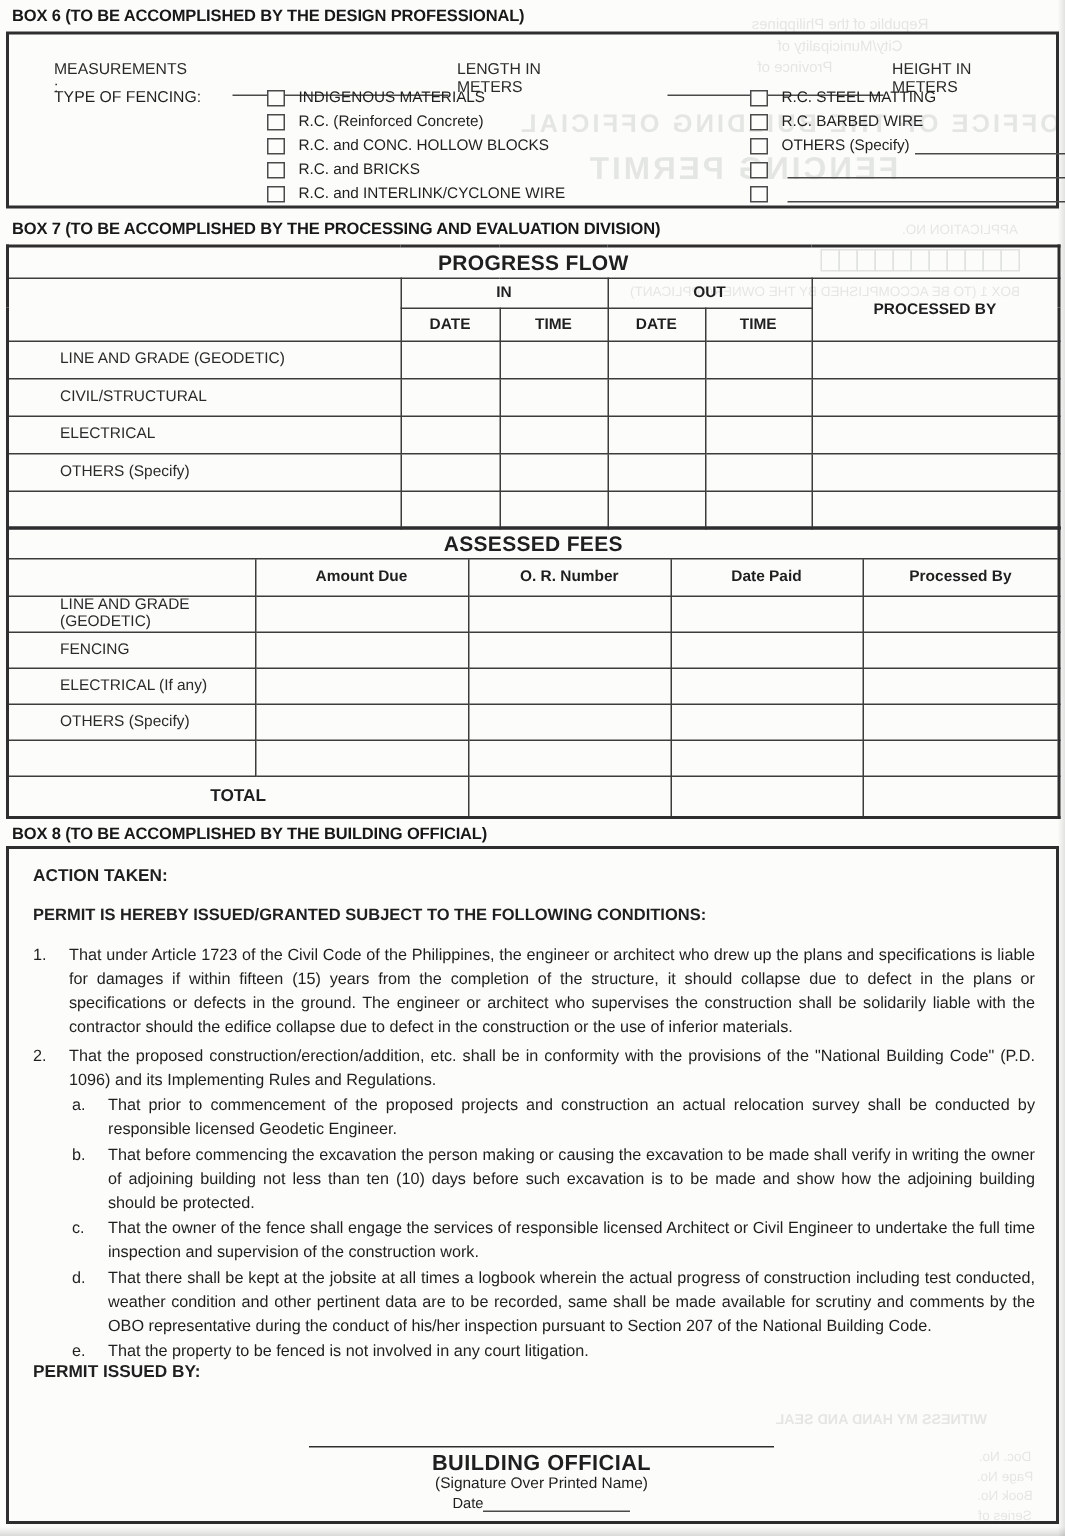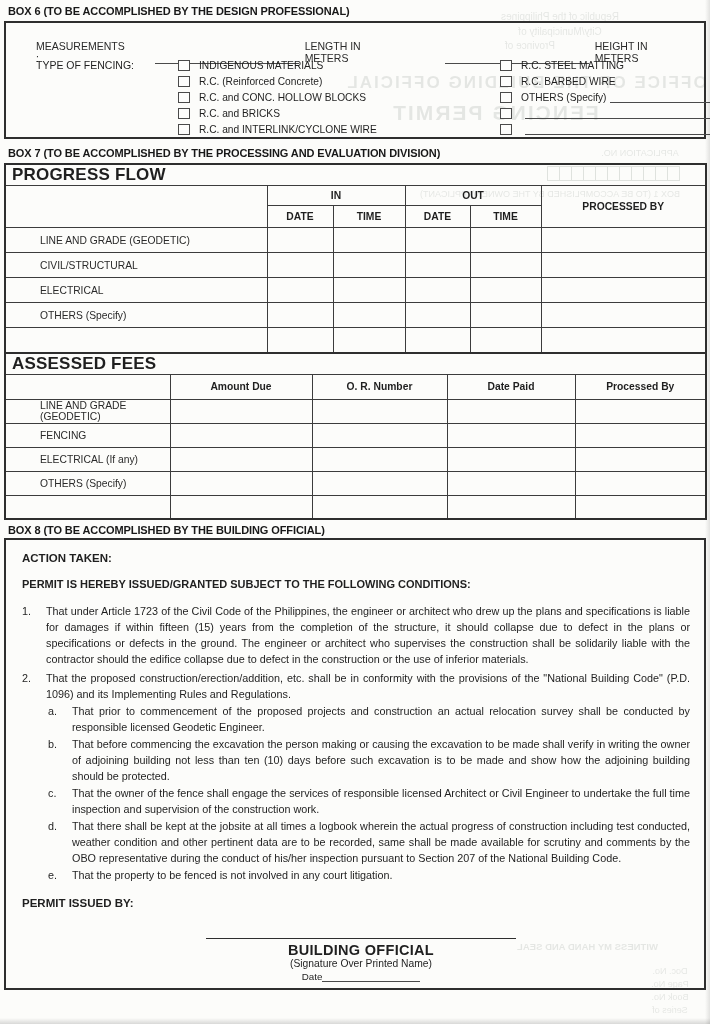--- a/index.html
+++ b/index.html
@@ -38,21 +38,21 @@
   .opt-col.left { left:172px; width:280px; }
   .opt-col.right { left:494px; width:214px;text-align:center; }
   .opt-row { display:flex; align-items:center; height:16px; font-size:10.2px; }
   .cbx { width:12px; height:11px; border:1px solid #4a4a4a; background:#fdfdfc; margin-right:9px; flex:none; }
   .opt-row .fill { flex:1; border-bottom:1px solid #4a4a4a; height:11px; margin-left:4px; }
 
   
   table { width:701px; border-collapse:collapse; table-layout:fixed; border:2px solid #2e2e2e; }
   table + table { margin-top:-2px; }
   td { border:1px solid #3c3c3c; font-size:10.3px; padding:0 6px; vertical-align:middle; overflow:hidden; }
-  td.t-title { font-weight:bold; font-size:17px; height:21px; letter-spacing:0.2px; }
+  td.t-title { text-align:center; font-weight:bold; font-size:14px; height:21px; letter-spacing:0.2px; }
   td.t-head { text-align:center; font-weight:bold; }
   td.row-label { color:#2a2a2a;padding-left:34px; }
   .pf-in-out { height:20px; }
   .pf-datetime { height:22px; }
   .pf-row td { height:25px; }
   .af-head td { height:25px; }
   .af-row td { height:24px; }
   .af-total td { height:28px; }
   .t-total { text-align:center; font-weight:bold; font-size:11.5px; }
 
@@ -60,21 +60,21 @@
   .box8 { position:relative; border:2px solid #2e2e2e; height:452px; padding:12px 14px 0 16px; overflow:hidden; }
   .b8-action { font-size:11.5px; font-weight:bold; }
   .b8-permitline { font-size:11px; font-weight:bold; margin-top:14px; }
   .conds { margin-top:13px; font-size:10.8px; line-height:16px; }
   .cond { display:flex; margin-top:3px; }
   .cond .cnum { width:24px; flex:none; }
   .cond .ctext { flex:1; text-align:justify; }
   .subcond { display:flex; margin-left:26px; margin-top:1px; }
   .subcond .clet { width:24px; flex:none; }
   .subcond .ctext { flex:1; text-align:justify; }
-  .b8-issued { font-size:11.5px; font-weight:bold; margin-top:14px; }
+  .b8-issued { font-size:11.5px; font-weight:bold; }
   .sig-block { position:absolute; left:185px; bottom:6px; width:340px; text-align:center; }
   .sig-line { border-bottom:1.5px solid #2e2e2e; width:310px; margin:0 auto; height:12px; }
   .sig-title { font-size:14.5px; font-weight:bold; letter-spacing:0.3px; margin-top:3px; }
   .sig-sub { font-size:10.3px; margin-top:0px; }
   .sig-date { font-size:9.8px; margin-top:1px; display:flex; justify-content:center; align-items:flex-end; }
   .sig-date .u-line { width:98px; }
 </style>
 </head>
 <body>
 
@@ -284,20 +284,26 @@
         <td></td>
             <td></td>
       </tr>
       <tr class="af-row">
         <td class="row-label"></td>
         <td></td>
             <td></td>
         <td></td>
             <td></td>
       </tr>
+      <tr class="af-total">
+        <td class="t-total" colspan="2">TOTAL</td>
+        <td></td>
+        <td></td>
+        <td></td>
+      </tr>
     </tbody>
       </table>
 
     <div class="box-heading" style="margin-top:4px; margin-bottom:2px;">BOX 8 (TO BE ACCOMPLISHED BY THE BUILDING OFFICIAL)</div>
     <div class="box8">
       <div class="b8-action">ACTION TAKEN:</div>
       <div class="b8-permitline">PERMIT IS HEREBY ISSUED/GRANTED SUBJECT TO THE FOLLOWING CONDITIONS:</div>
 
       <div class="conds">
         <div class="cond">

